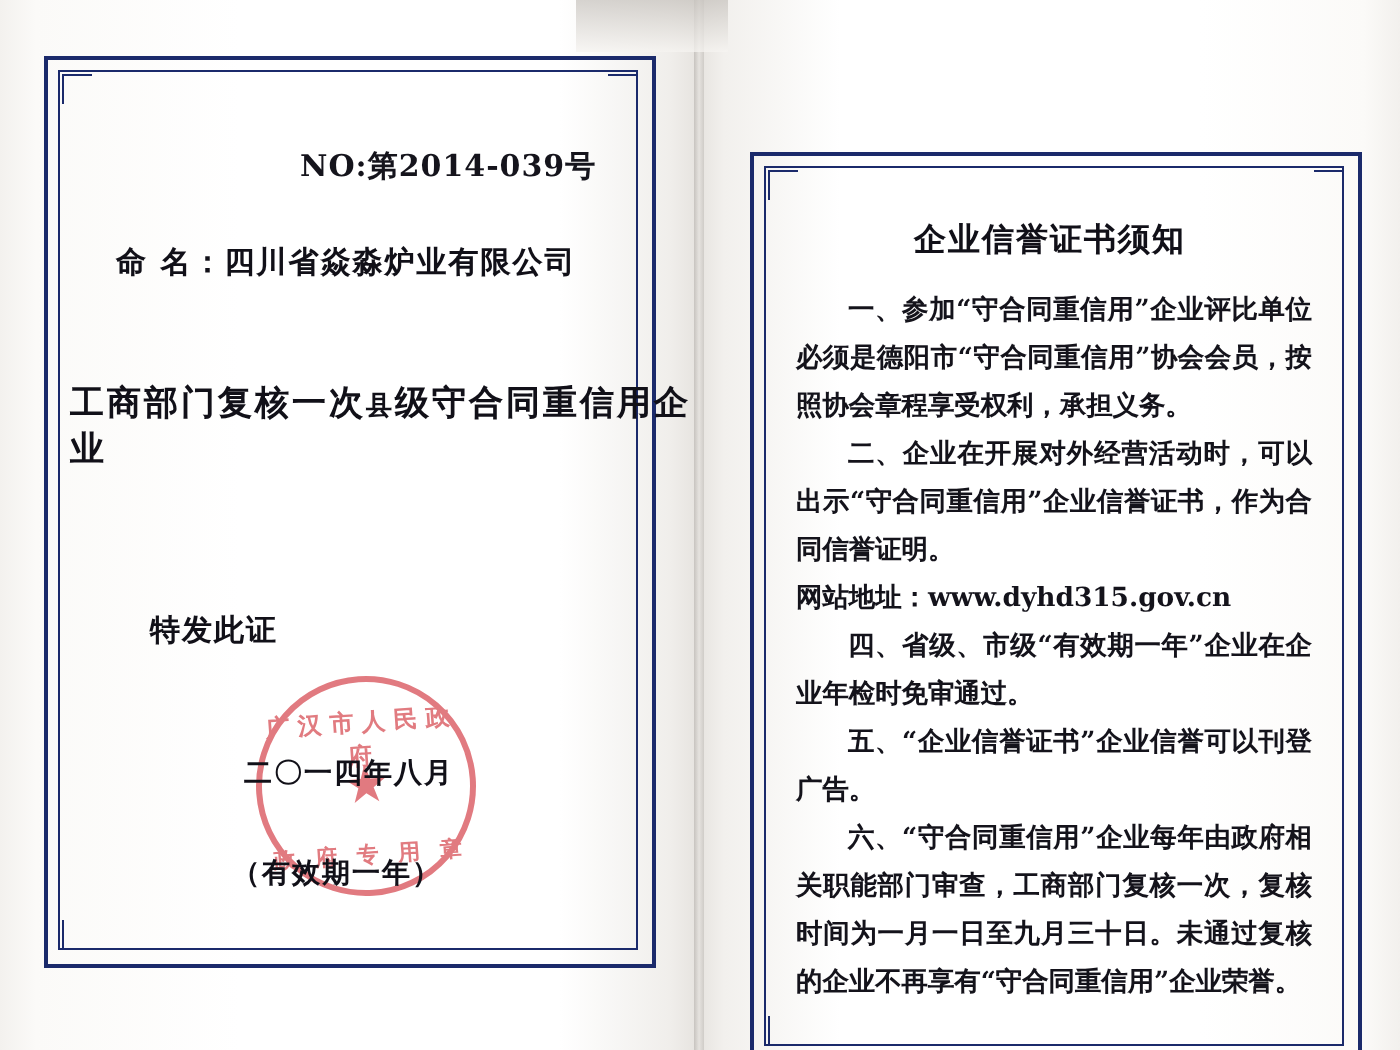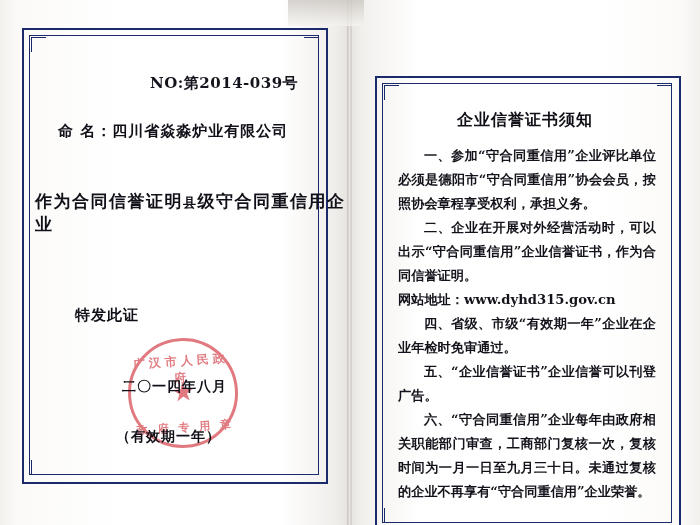--- a/index.html
+++ b/index.html
@@ -221,21 +221,21 @@
     <div class="frame frame-inner-l"></div>
     <div class="corner tl" style="left:22px; top:28px;"></div>
     <div class="corner tr" style="left:296px; top:28px;"></div>
     <div class="corner bl" style="left:22px; top:452px;"></div>
     <div class="corner br" style="left:296px; top:452px;"></div>
 
     <div class="cert-text no-line">NO:第2014-039号</div>
     <div class="cert-text name-line">命 名：四川省焱淼炉业有限公司</div>
 
     <div class="cert-text award-line">
-      <span>作为合同信誉证明</span><span class="small">县</span><span>级守合同重信用企业</span>
+      <span>工商部门复核一次</span><span class="small">县</span><span>级守合同重信用企业</span>
     </div>
 
     <div class="cert-text issue-line">特发此证</div>
 
     <div class="seal">
       <div class="seal-text-top">广汉市人民政府</div>
       <div class="seal-star">★</div>
       <div class="seal-text-bottom">政 府 专 用 章</div>
     </div>
 

